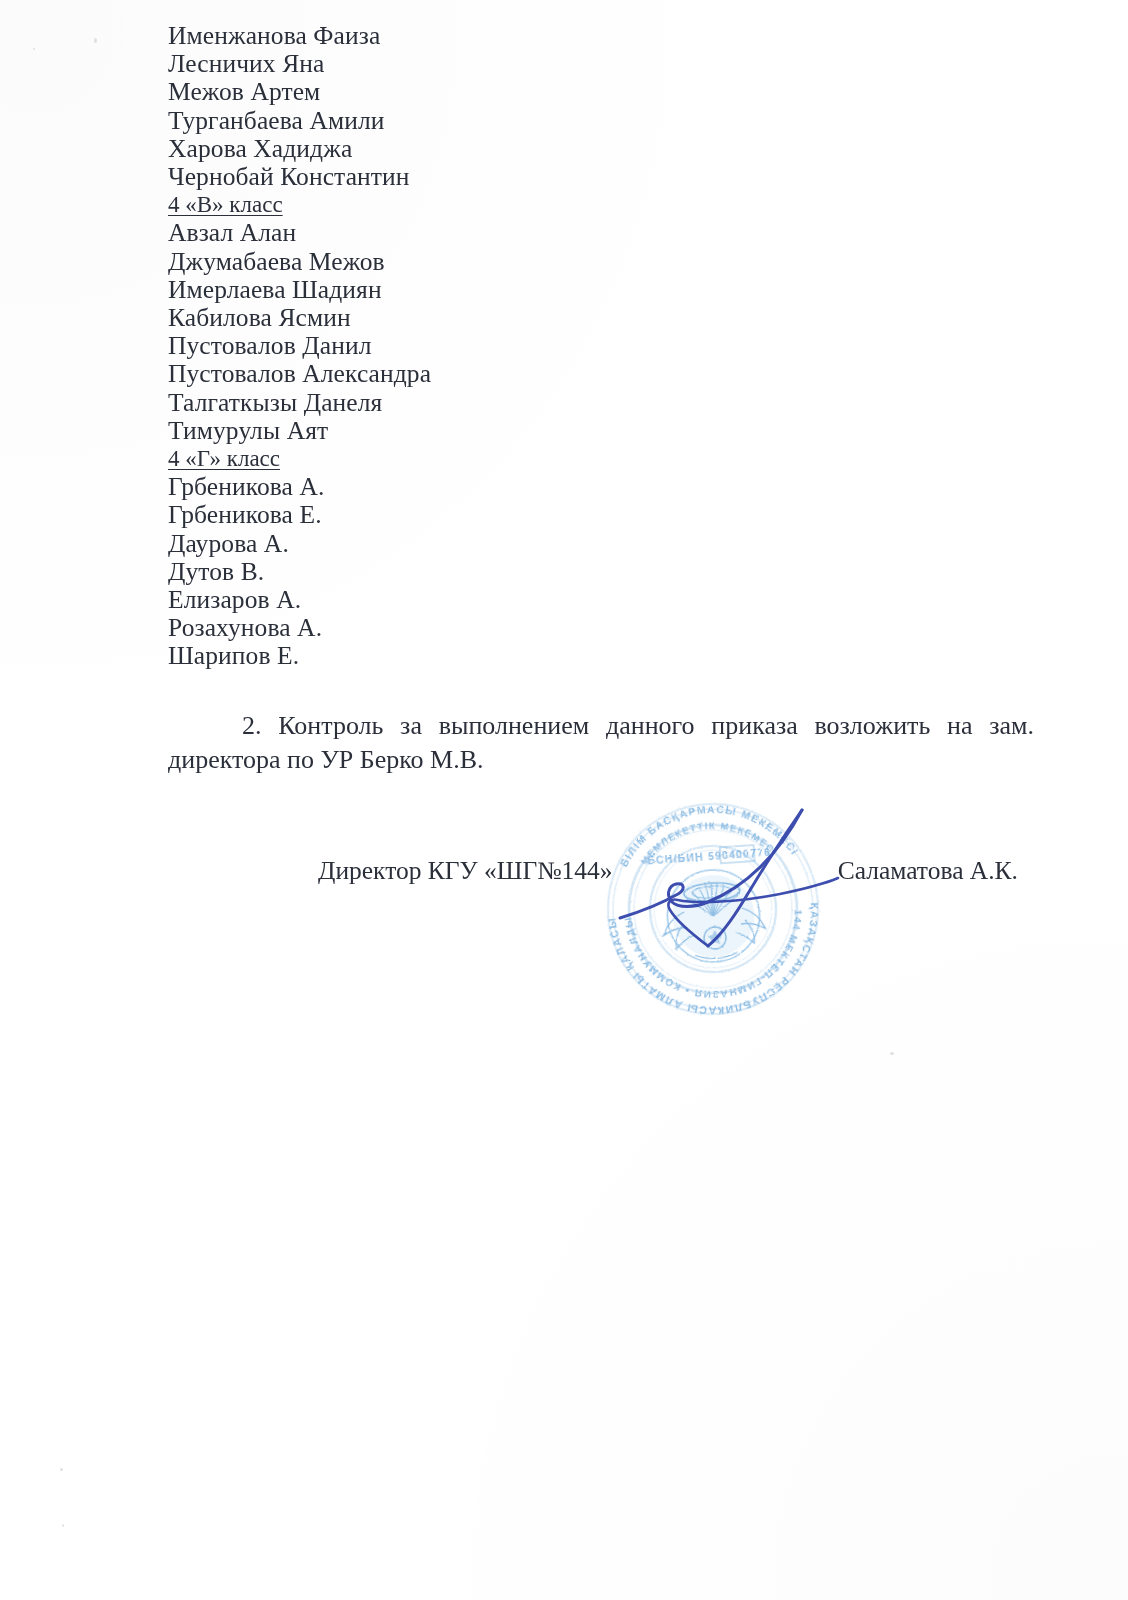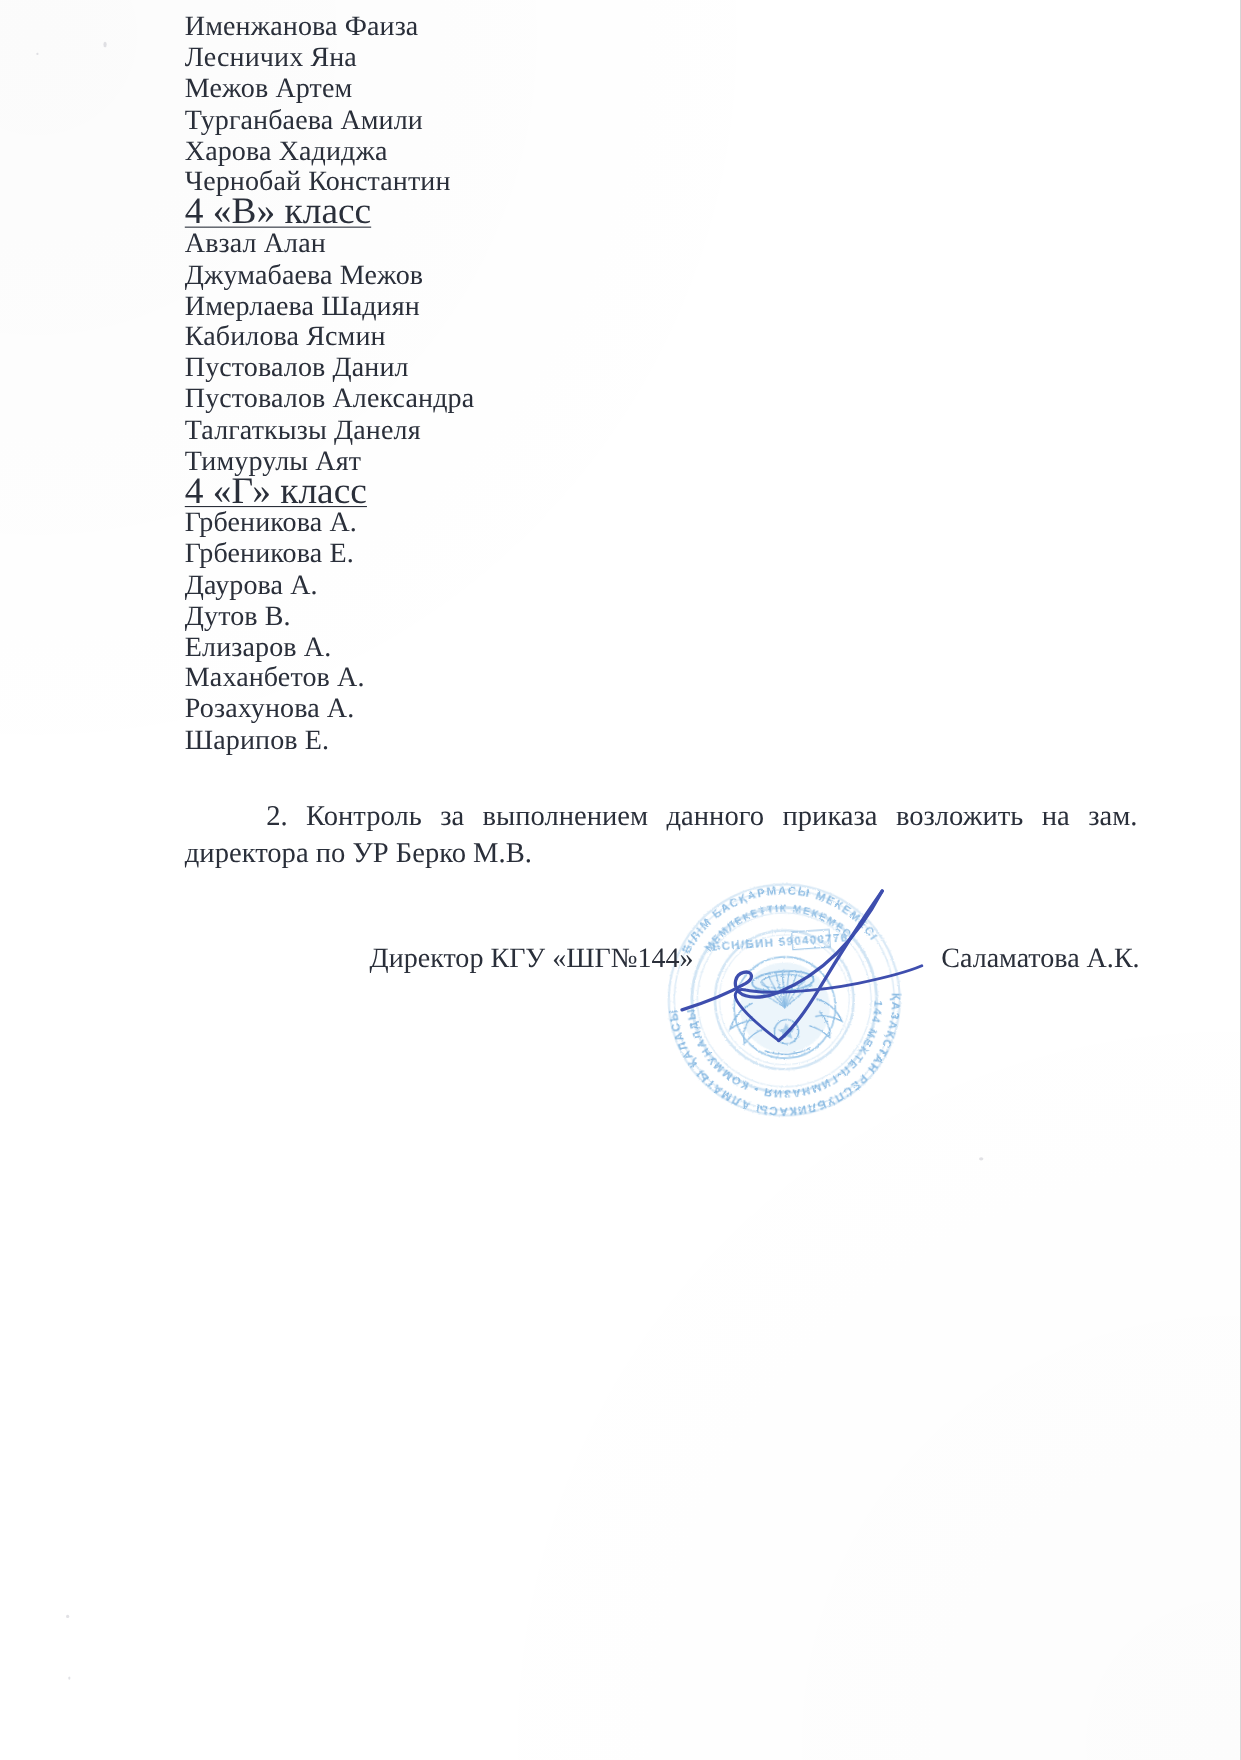--- a/index.html
+++ b/index.html
@@ -30,32 +30,32 @@
   .speck {
     position: absolute;
     background: #c9c9cf;
     border-radius: 50%;
     opacity: .55;
   }
 
   .content {
     position: absolute;
     left: 168px;
-    top: 10px;
+    top: 22px;
     width: 868px;
   }
 
   .name-line {
     font-size: 25.5px;
     line-height: 28.2px;
     letter-spacing: .1px;
     white-space: nowrap;
   }
   .class-head {
-    font-size: 34px;
+    font-size: 23px;
     line-height: 28.2px;
     white-space: nowrap;
     font-family: Liberation Serif, serif;
   }
   .class-head span.u {
     text-decoration: underline;
     text-underline-offset: 3px;
     text-decoration-thickness: 1px;
   }
 
@@ -63,21 +63,21 @@
     margin-top: 38px;
     font-size: 26px;
     line-height: 34px;
     text-indent: 74px;
     text-align: justify;
     width: 866px;
   }
 
   .sign-row {
     position: absolute;
-    left: 336px;
+    left: 318px;
     top: 856px;
     width: 700px;
     display: flex;
     justify-content: space-between;
     align-items: baseline;
     font-size: 25.5px;
     white-space: nowrap;
   }
 
   
@@ -142,21 +142,20 @@
       <div class="name-line">Тимурулы Аят</div>
     </div>
 
     <div>
       <div class="class-head"><span class="u">4 «Г» класс</span></div>
       <div class="name-line">Грбеникова А.</div>
       <div class="name-line">Грбеникова Е.</div>
       <div class="name-line">Даурова А.</div>
       <div class="name-line">Дутов В.</div>
       <div class="name-line">Елизаров А.</div>
-      <div class="name-line">Маханбетов А.</div>
       <div class="name-line">Розахунова А.</div>
       <div class="name-line">Шарипов Е.</div>
     </div>
 
     <div class="para">2. Контроль за выполнением данного приказа возложить на зам. директора по УР Берко М.В.</div>
 
   </div>
 
   <div class="stamp-wrap">
     <div class="stamp">

